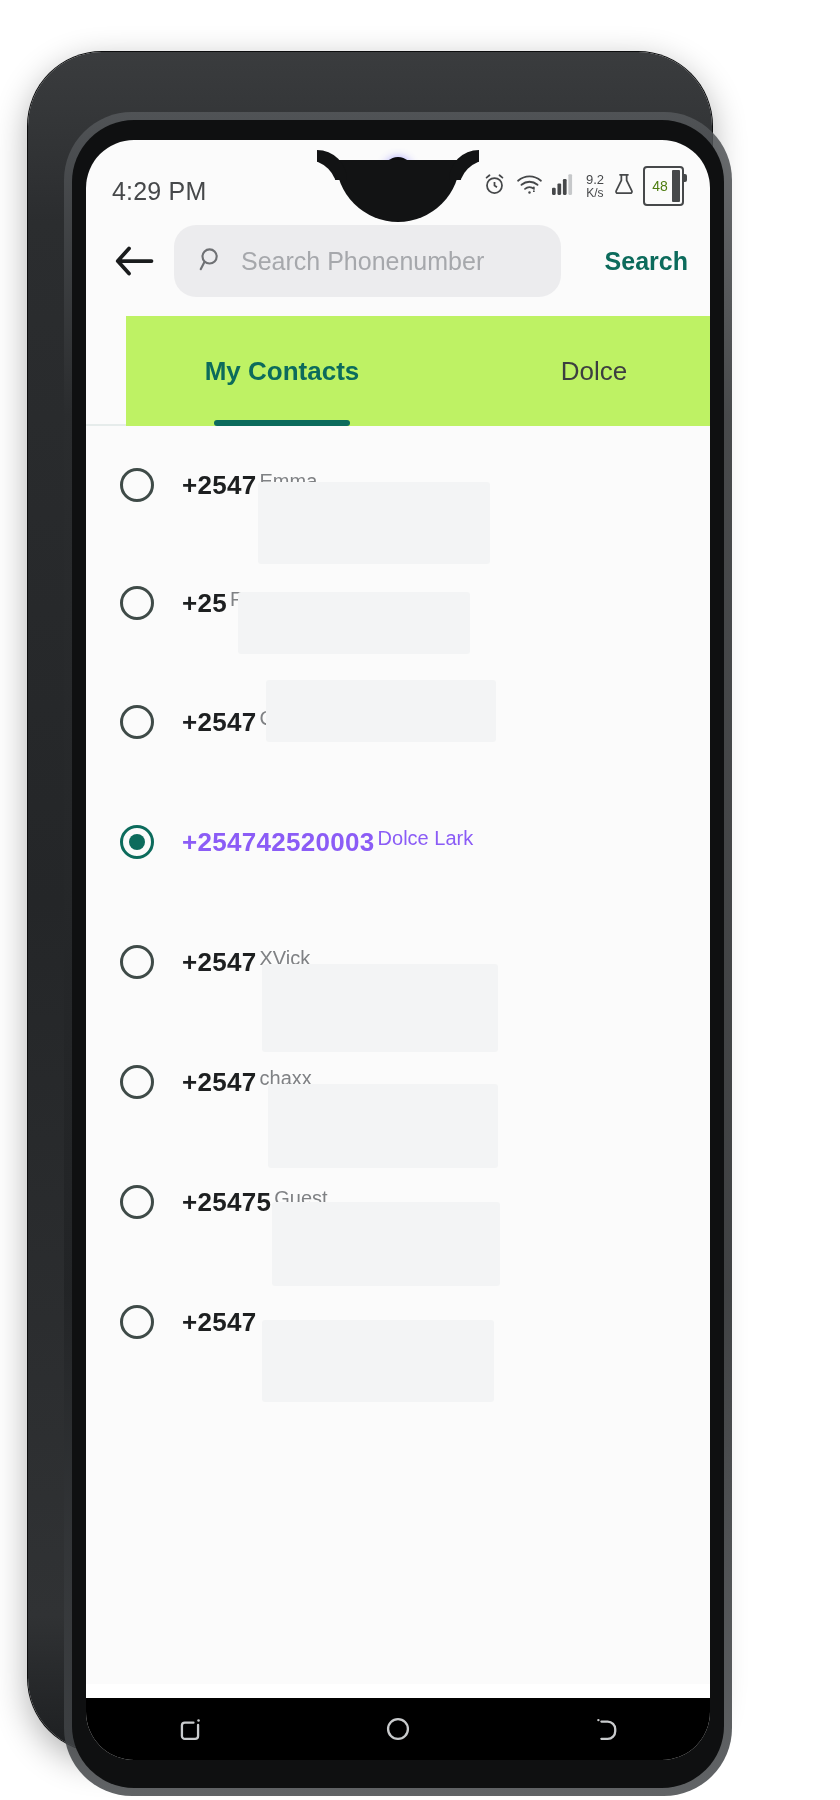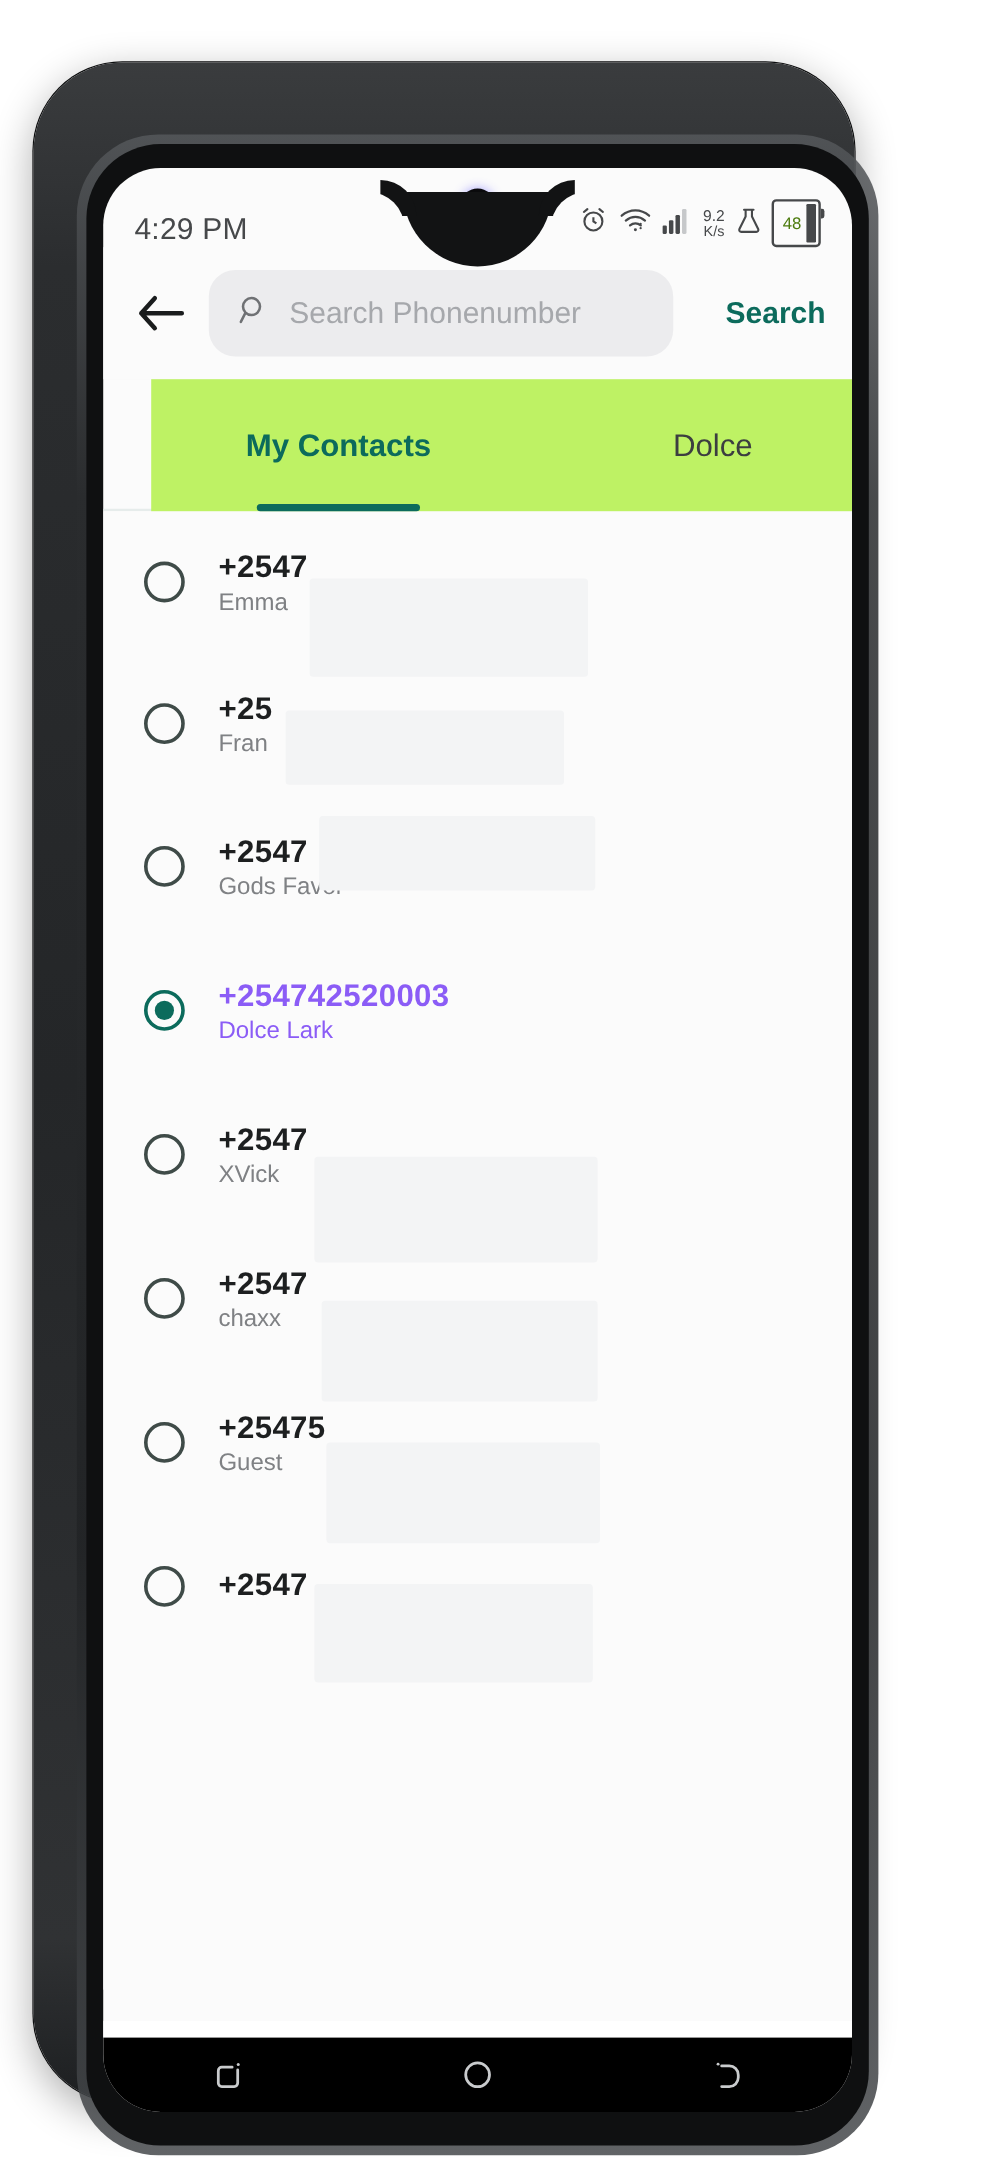--- a/index.html
+++ b/index.html
@@ -141,21 +141,21 @@
     position:relative;height:103px;display:flex;align-items:center;
     padding:0 28px 0 34px;box-sizing:border-box;gap:28px;cursor:pointer;
   }
   .radio{
     flex:0 0 auto;width:34px;height:34px;border-radius:50%;
     border:3px solid #3f4b48;box-sizing:border-box;
     display:flex;align-items:center;justify-content:center;
   }
   .radio.on{border-color:#0c6b5c;}
   .radio.on:after{content:"";width:16px;height:16px;border-radius:50%;background:#0c6b5c;}
-  .rowtext{display:flex;flex-direction:column;gap:3px;min-width:0;}
+  .rowtext{display:flex;gap:3px;min-width:0;}
   .phone{font-size:26px;font-weight:700;color:#1d1f20;letter-spacing:.3px;white-space:nowrap;}
   .cname{font-size:20px;color:#7f8184;white-space:nowrap;}
   .row.selected .phone,.row.selected .cname{color:#8b5cf6;font-weight:600;}
   .row.selected .cname{font-weight:500;}
 
   
   .redact{
     position:absolute;background:#f3f4f5;border-radius:3px;pointer-events:none;z-index:4;
   }
 

